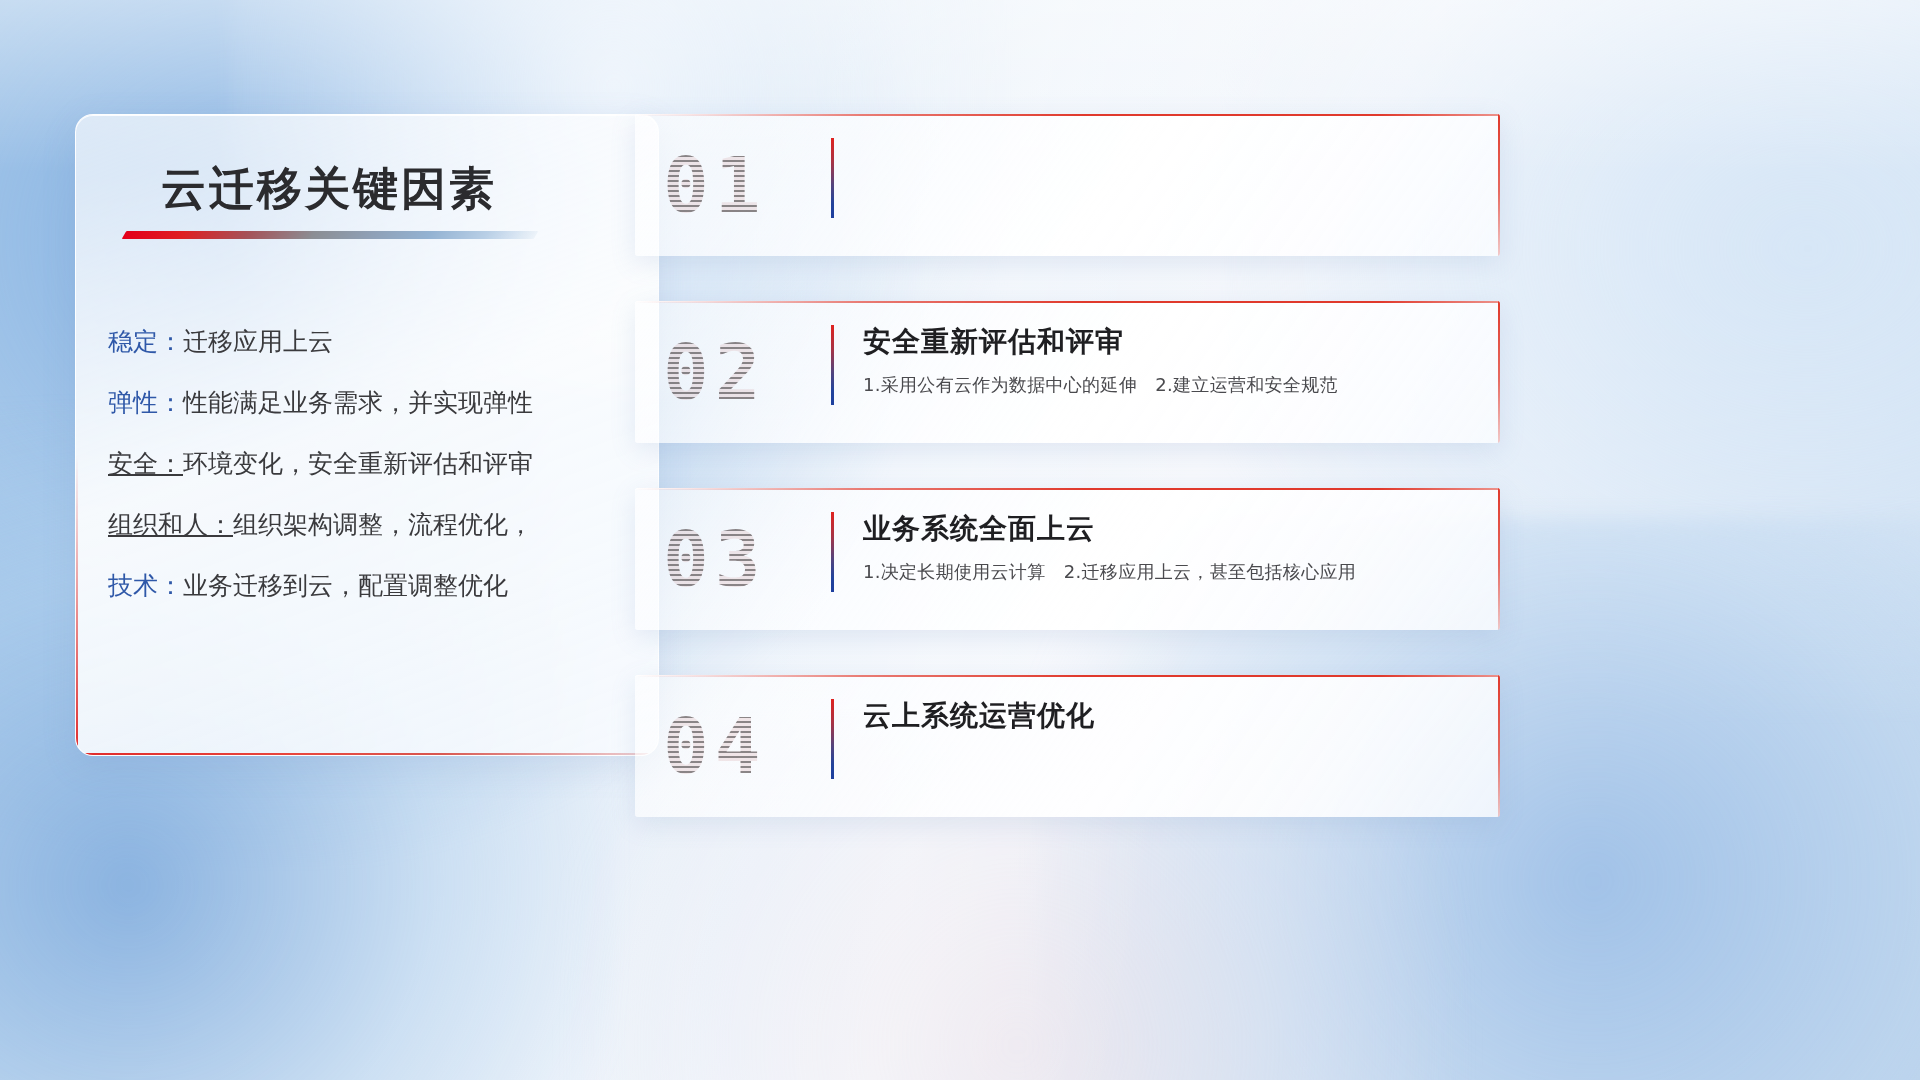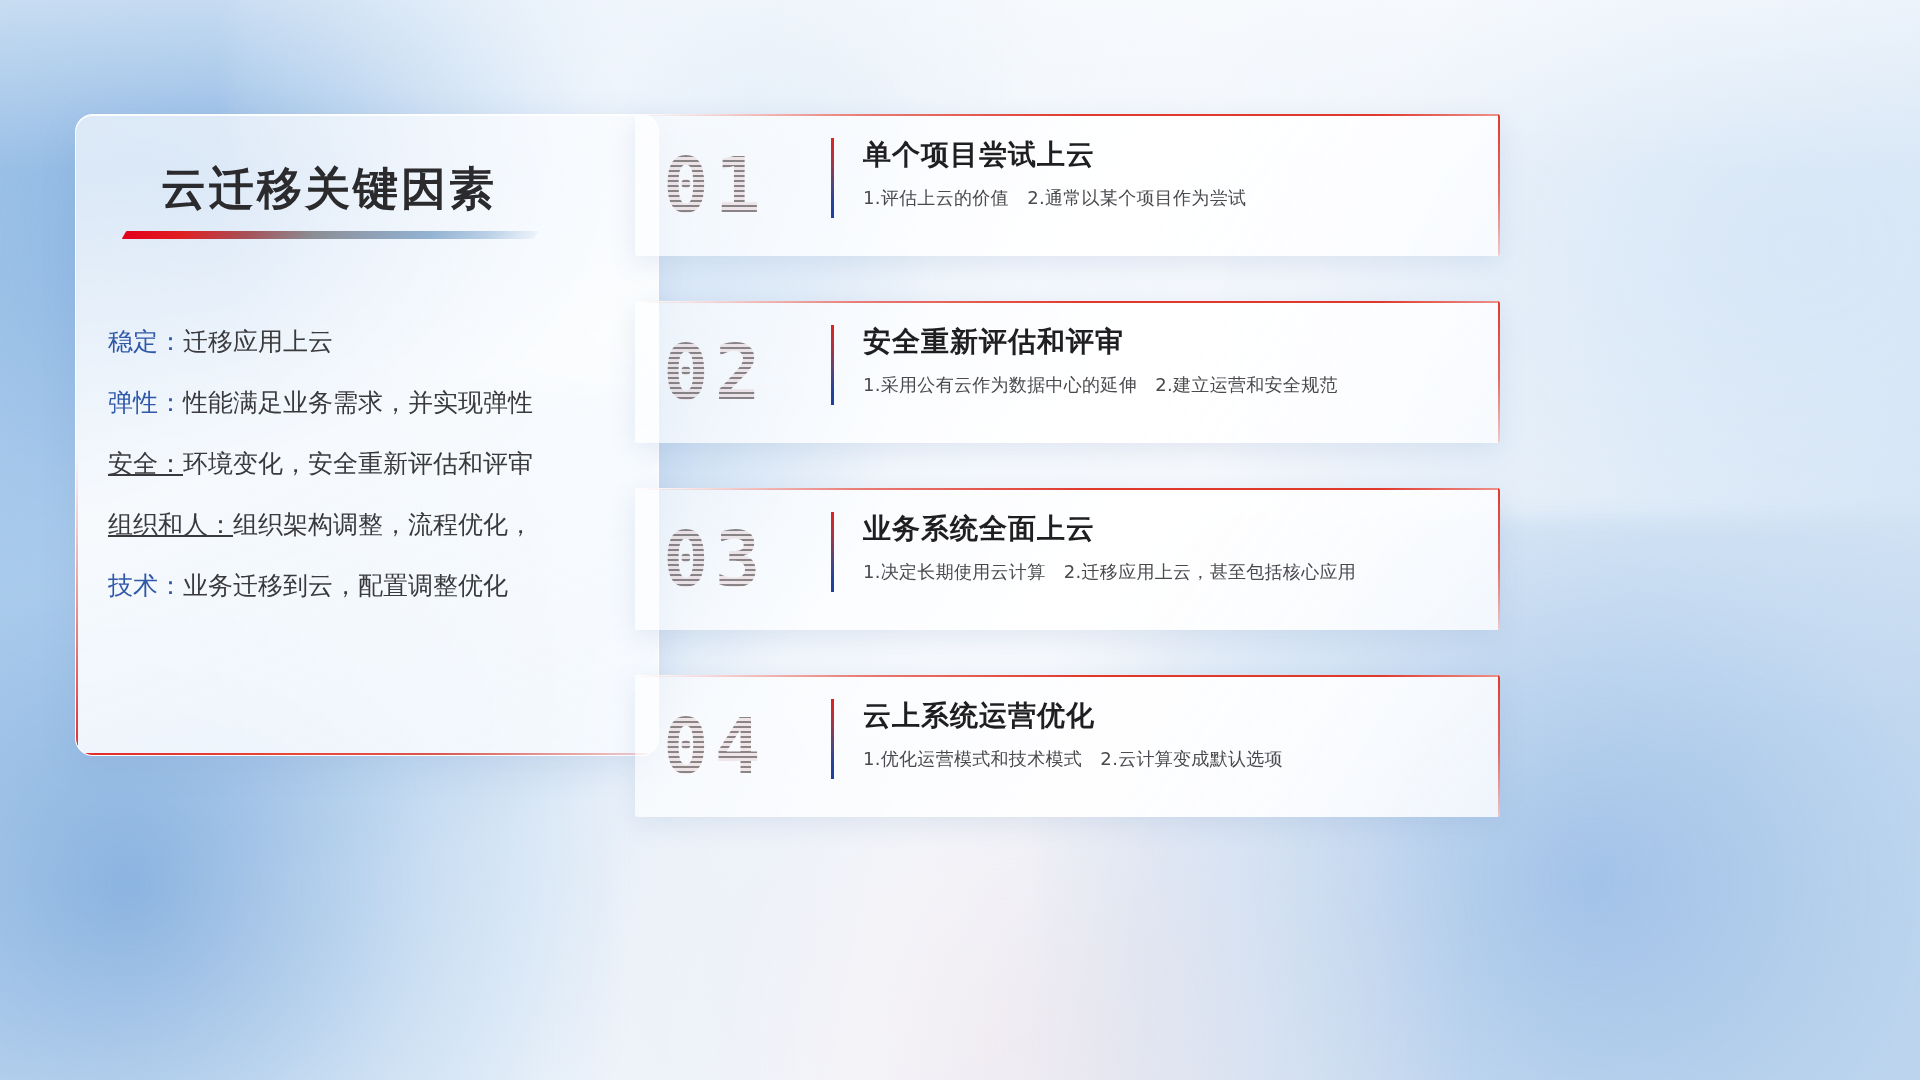--- a/index.html
+++ b/index.html
@@ -204,24 +204,20 @@
   <div id="left-panel-accent-left"></div>
 </div>
 
 <div id="cards">
     <div class="card">
       <div class="card-topline"></div>
       <div class="card-rightline"></div>
       <div class="card-num-shadow">01</div>
       <div class="card-num">01</div>
       <div class="card-divider"></div>
-      <div class="card-body">
-        <div class="card-title">单个项目尝试上云</div>
-        <div class="card-desc">1.评估上云的价值　2.通常以某个项目作为尝试</div>
-      </div>
     </div>
     <div class="card">
       <div class="card-topline"></div>
       <div class="card-rightline"></div>
       <div class="card-num-shadow">02</div>
       <div class="card-num">02</div>
       <div class="card-divider"></div>
       <div class="card-body">
         <div class="card-title">安全重新评估和评审</div>
         <div class="card-desc">1.采用公有云作为数据中心的延伸　2.建立运营和安全规范</div>
@@ -239,16 +235,15 @@
       </div>
     </div>
     <div class="card">
       <div class="card-topline"></div>
       <div class="card-rightline"></div>
       <div class="card-num-shadow">04</div>
       <div class="card-num">04</div>
       <div class="card-divider"></div>
       <div class="card-body">
         <div class="card-title">云上系统运营优化</div>
-        <div class="card-desc">1.优化运营模式和技术模式　2.云计算变成默认选项</div>
       </div>
     </div>
   </div>
 
 </body></html>

